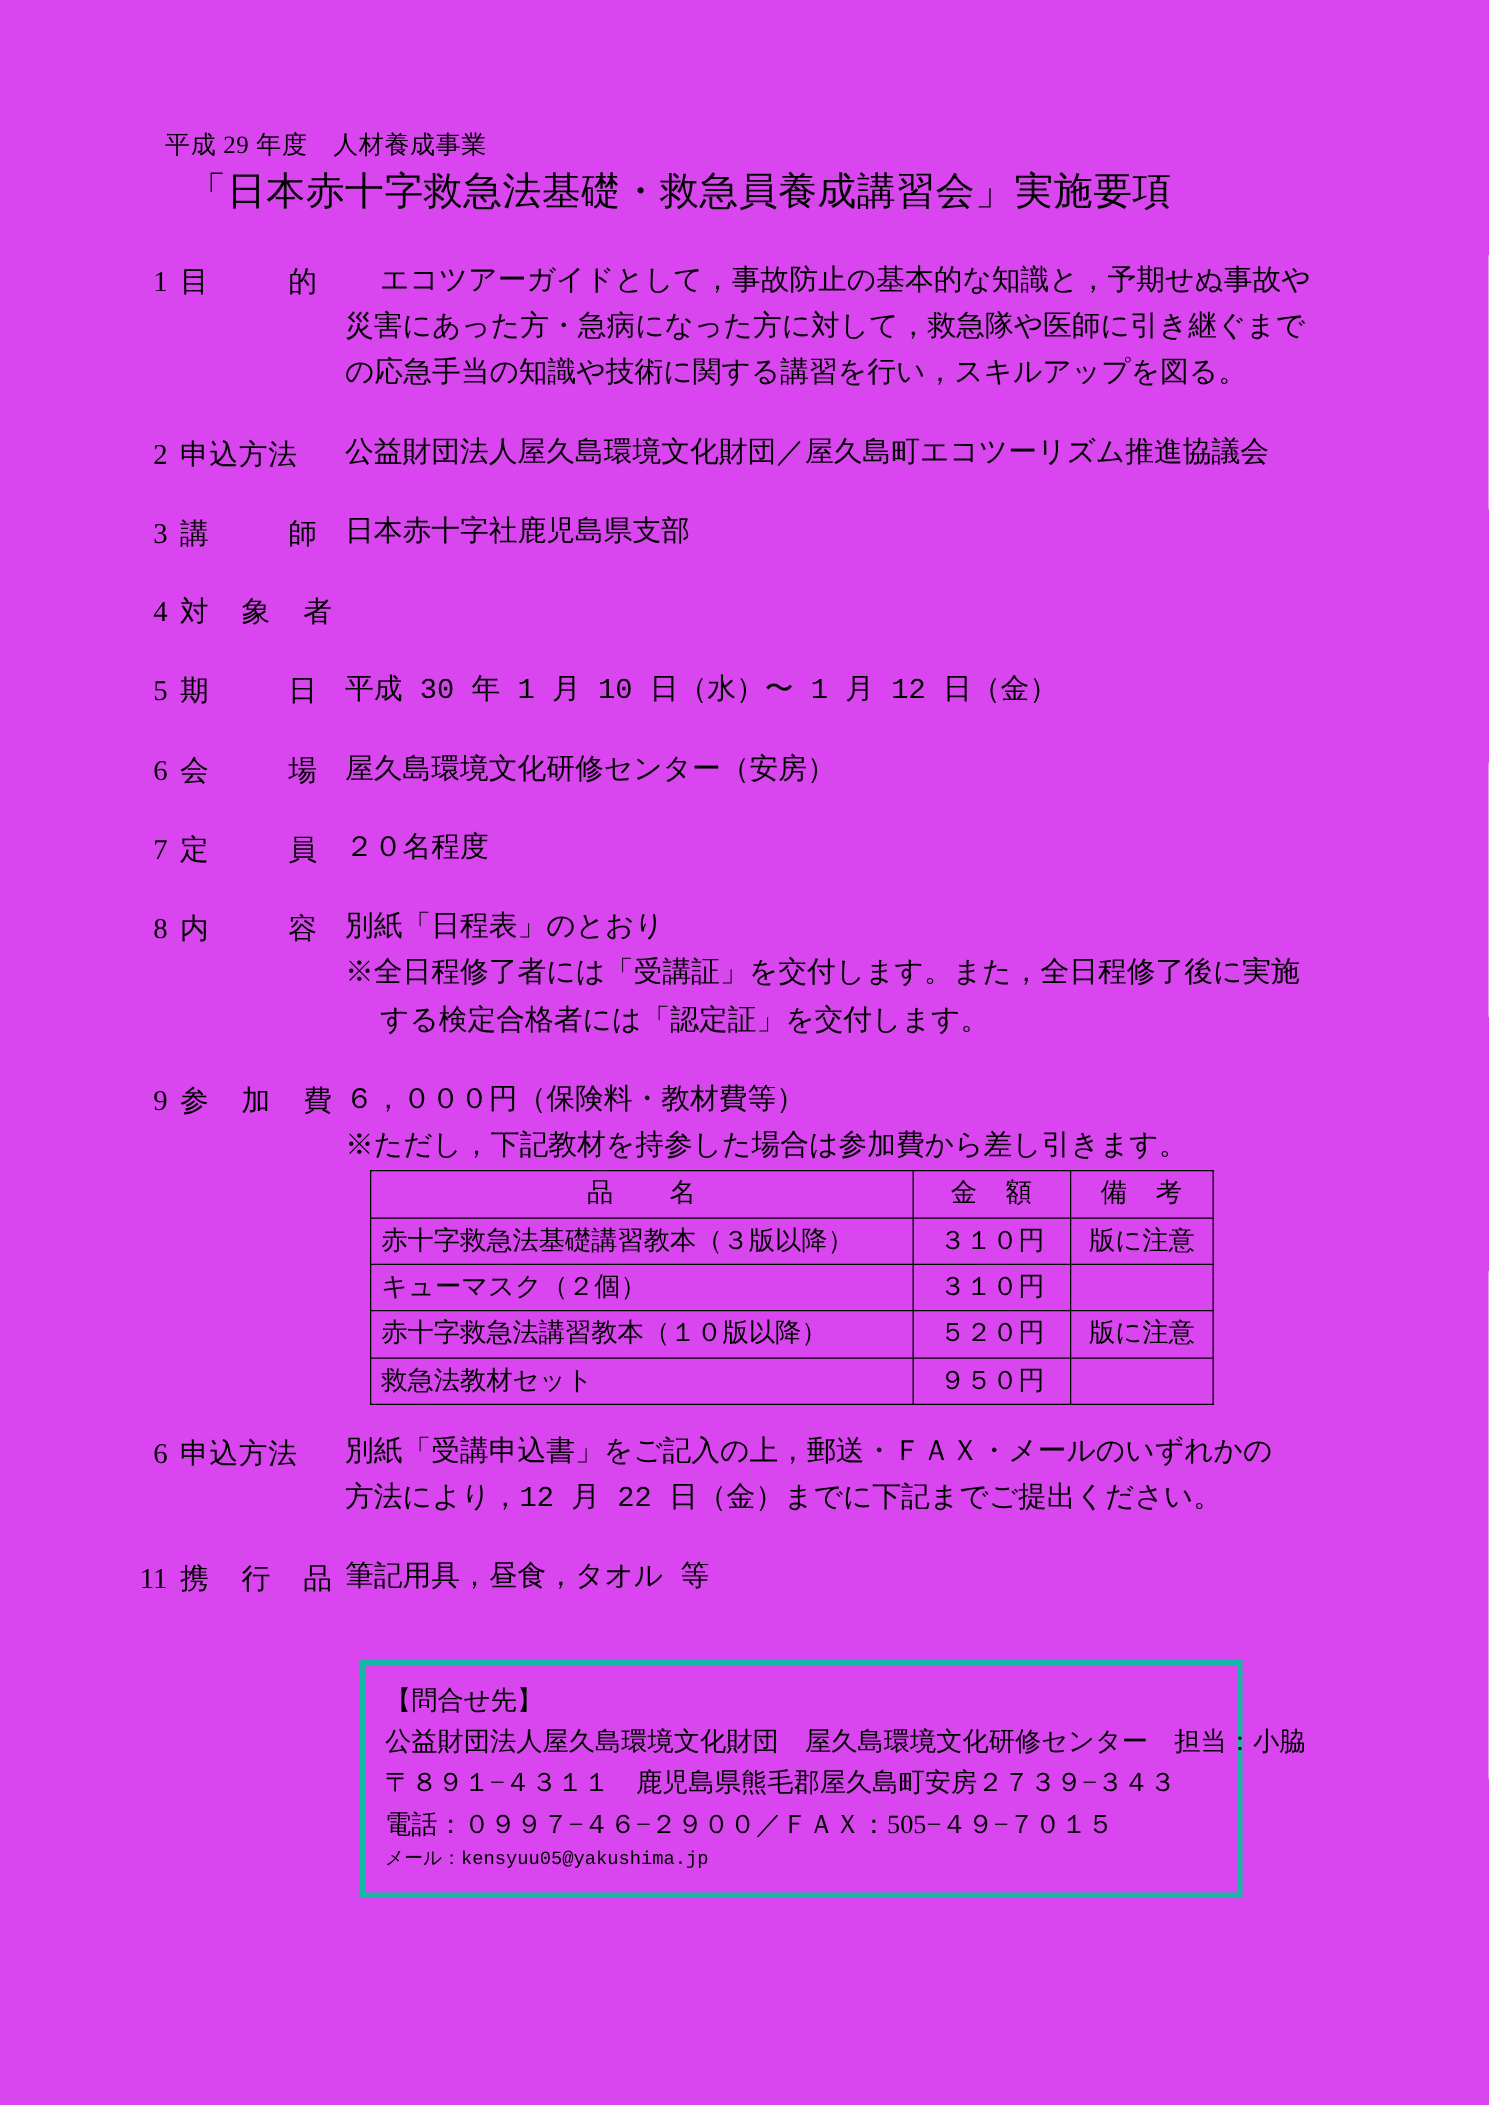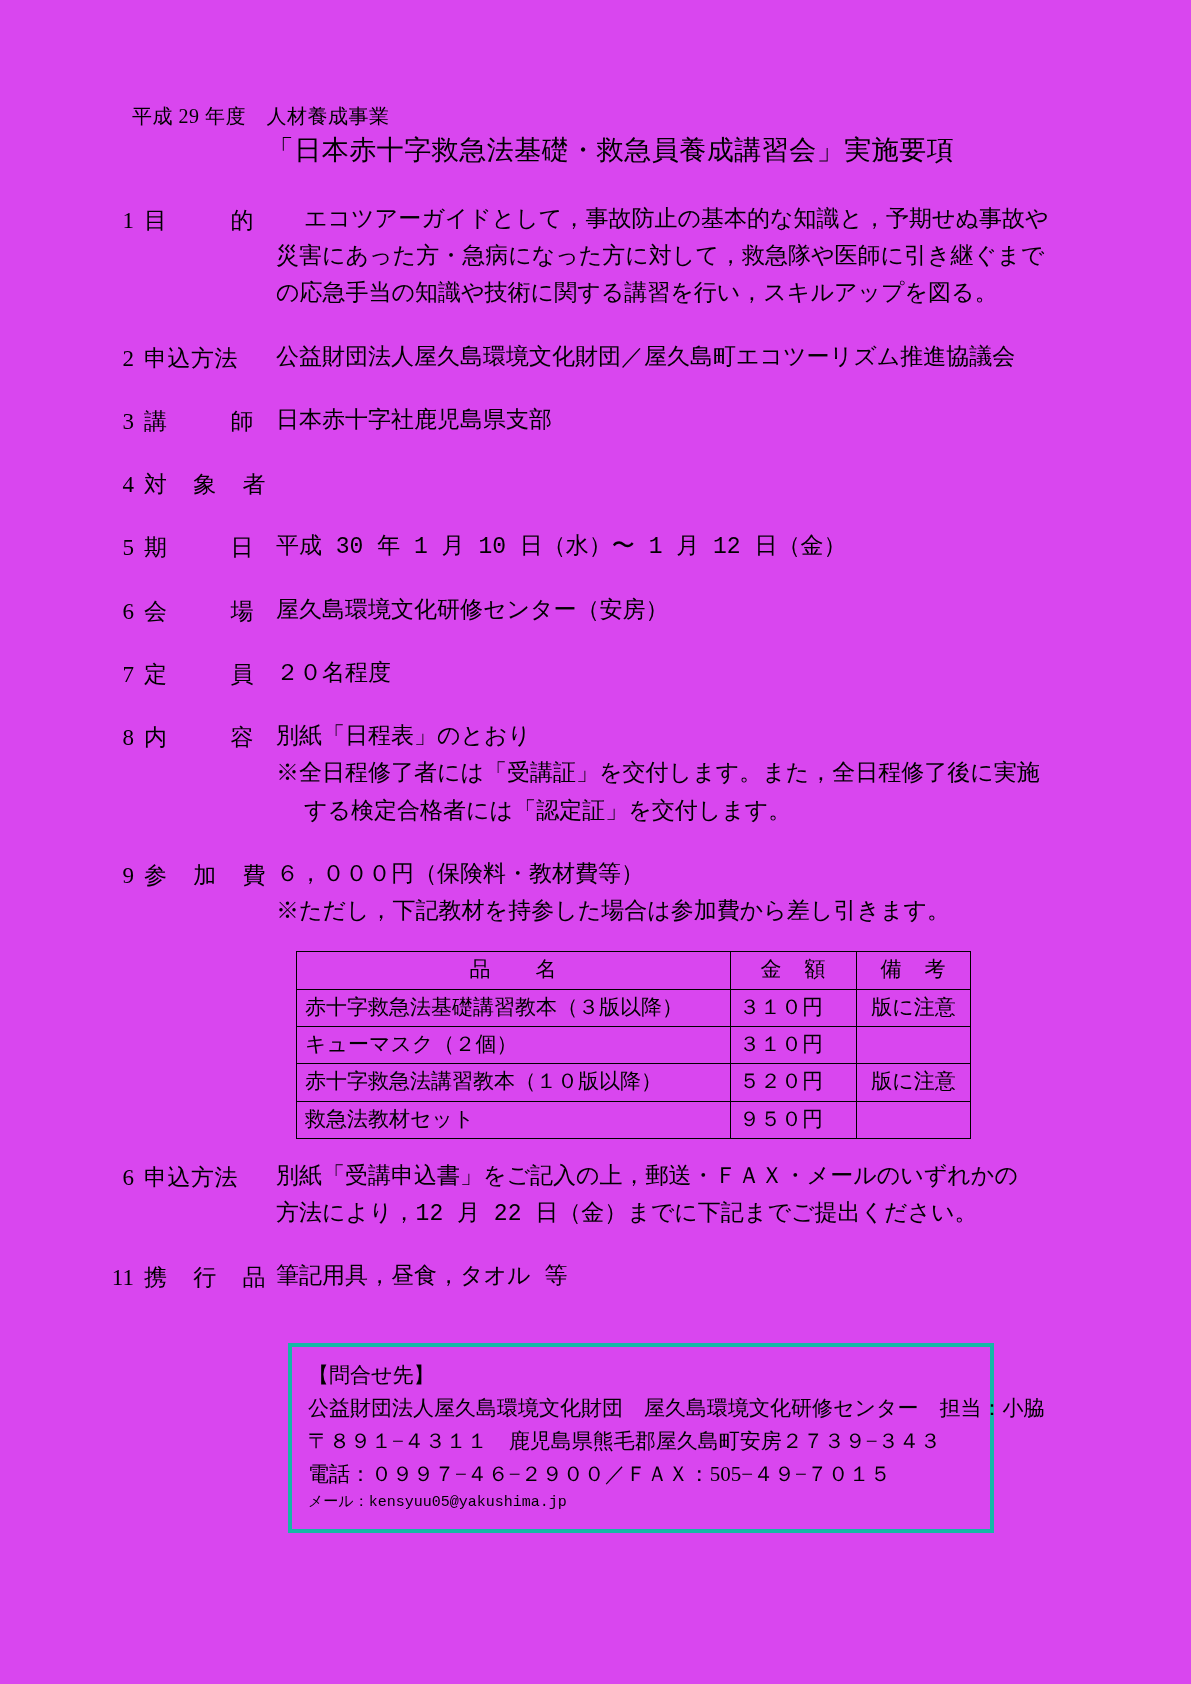--- a/index.html
+++ b/index.html
@@ -30,25 +30,24 @@
   }
 
   
   .fy-line {
     font-size: 20px;
     line-height: 1.2;
     letter-spacing: 0.5px;
     margin: 0 0 6px 22px;
   }
   .doc-title {
-    font-size: 27px;
+    font-size: 31px;
     line-height: 1.25;
     letter-spacing: 0.5px;
     margin: 0 0 34px 0;
-    text-align: center;
     padding-left: 40px;
     white-space: nowrap;
   }
 
   
   .item {
     display: flex;
     align-items: flex-start;
     margin-bottom: 26px;
     font-size: 23px;
@@ -91,21 +90,21 @@
   }
   .indent-1 {
     padding-left: 28px;
   }
   .tight {
     margin-bottom: 20px !important;
   }
 
   
   .mat-table-wrap {
-    margin-top: 20px;
+    margin-top: 0;
     padding-left: 20px;
   }
   table.mat-table {
     border-collapse: collapse;
     font-size: 21px;
     table-layout: fixed;
     width: 674px;
   }
   table.mat-table td,
   table.mat-table th {
@@ -114,21 +113,21 @@
     font-weight: normal;
     line-height: 1.35;
     white-space: nowrap;
     box-sizing: border-box;
   }
   table.mat-table thead td {
     text-align: center;
     letter-spacing: 1px;
   }
   .col-name  { width: 434px; text-align: left; }
-  .col-price { width: 126px; }
+  .col-price { width: 126px; text-align: center; }
   .col-note  { width: 114px; text-align: center; }
 
   
   .contact-wrap {
     margin-top: 46px;
     padding-left: 178px;
   }
   .contact-box {
     border: 4px solid #14b8a6;
     width: 706px;

